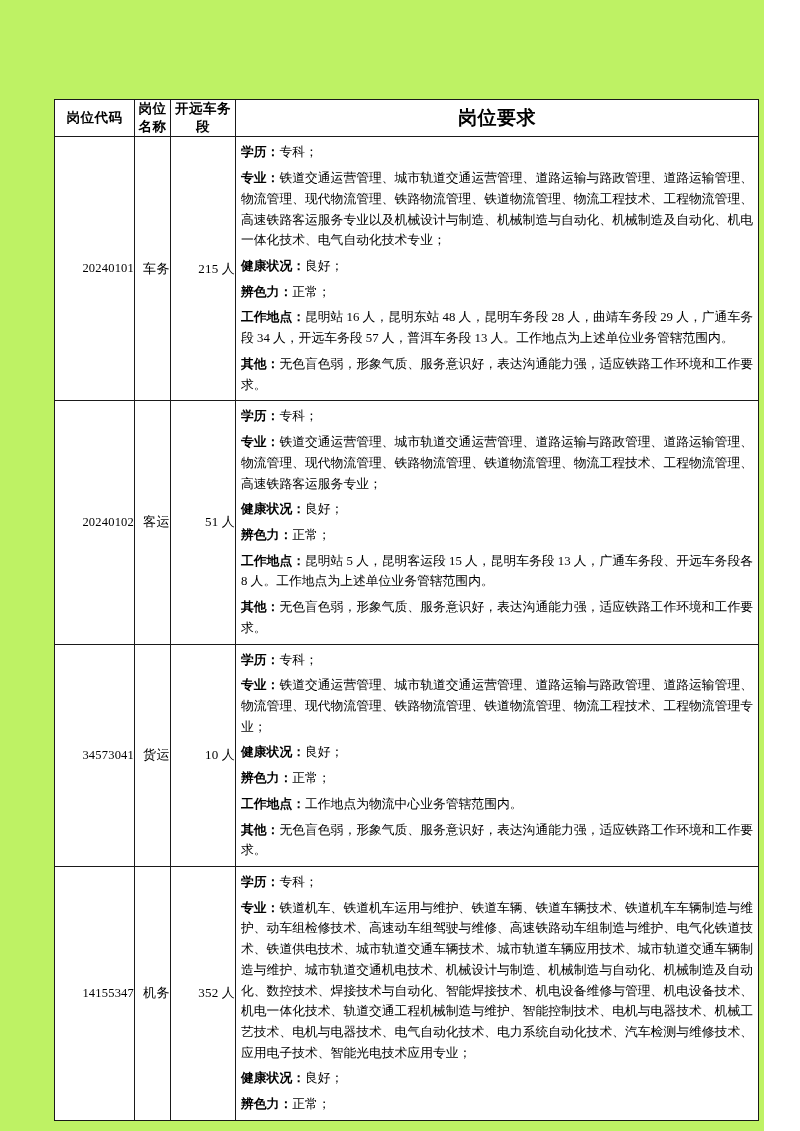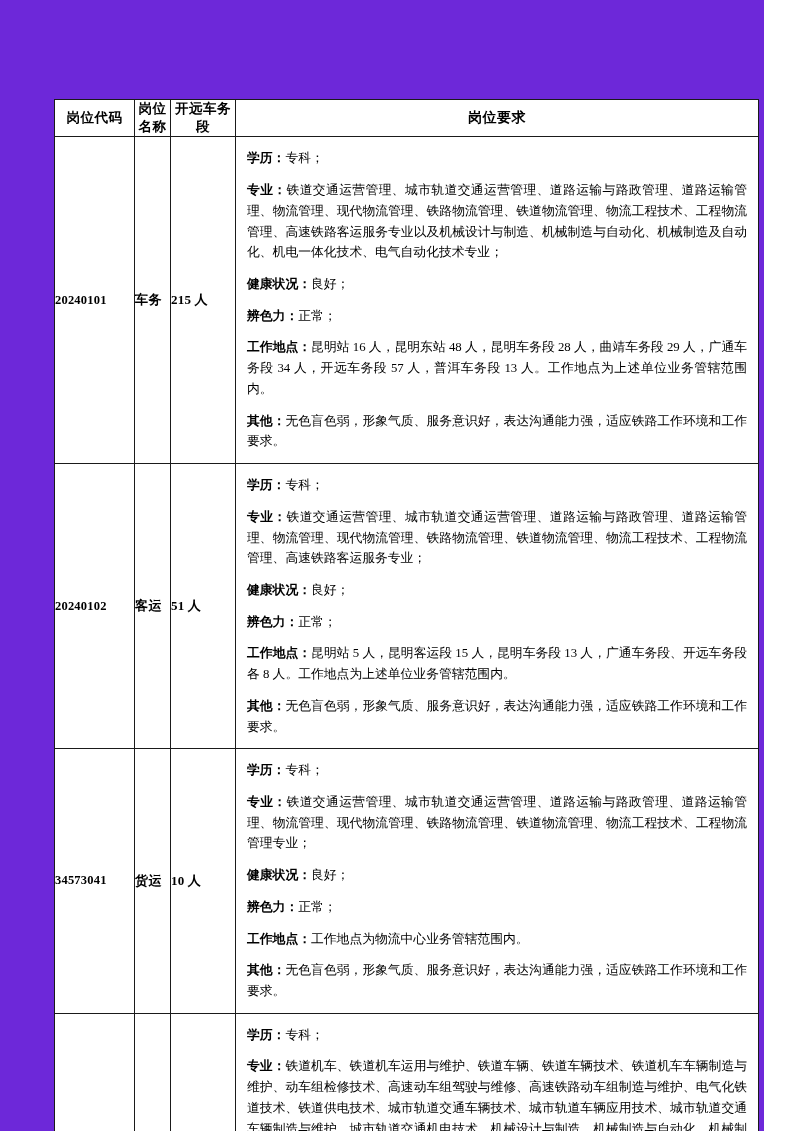--- a/index.html
+++ b/index.html
@@ -11,21 +11,21 @@
     width: 800px;
     height: 1131px;
     font-family: "Liberation Serif", "DejaVu Serif", serif;
     color: #000000;
     overflow: hidden;
   }
   #page {
     position: relative;
     width: 764px;
     height: 1131px;
-    background: #6d28d9;
+    background: #bef264;
   }
   table.job-table {
     position: absolute;
     left: 54px;
     top: 99px;
     width: 704px;
     border-collapse: collapse;
     table-layout: fixed;
     background: #ffffff;
   }
@@ -43,46 +43,46 @@
 
   thead th {
     text-align: center;
     font-weight: bold;
     font-size: 13.5px;
     line-height: 1.35;
     padding: 6px 2px;
     letter-spacing: 0.5px;
   }
   thead th.req-head {
-    font-size: 14px;
+    font-size: 19px;
   }
 
   td.code-cell, td.name-cell, td.count-cell {
-    text-align: left;
-    font-weight: bold;
+    text-align: right;
+    font-weight: normal;
     font-size: 12.5px;
     letter-spacing: 0.2px;
   }
   td.name-cell {
     font-size: 13px;
     letter-spacing: 0.5px;
   }
   td.count-cell {
     font-size: 13px;
   }
   td.req-cell {
     vertical-align: top;
     padding: 4px 5px 5px 6px;
     font-size: 12.8px;
     line-height: 1.62;
     text-align: justify;
     text-justify: inter-ideograph;
   }
   .req-line {
-    margin: 11px;
+    margin: 5px;
     padding: 0;
     text-align: justify;
     text-justify: inter-ideograph;
   }
   .req-label {
     font-weight: bold;
   }
   .req-text {
     font-weight: normal;
   }

